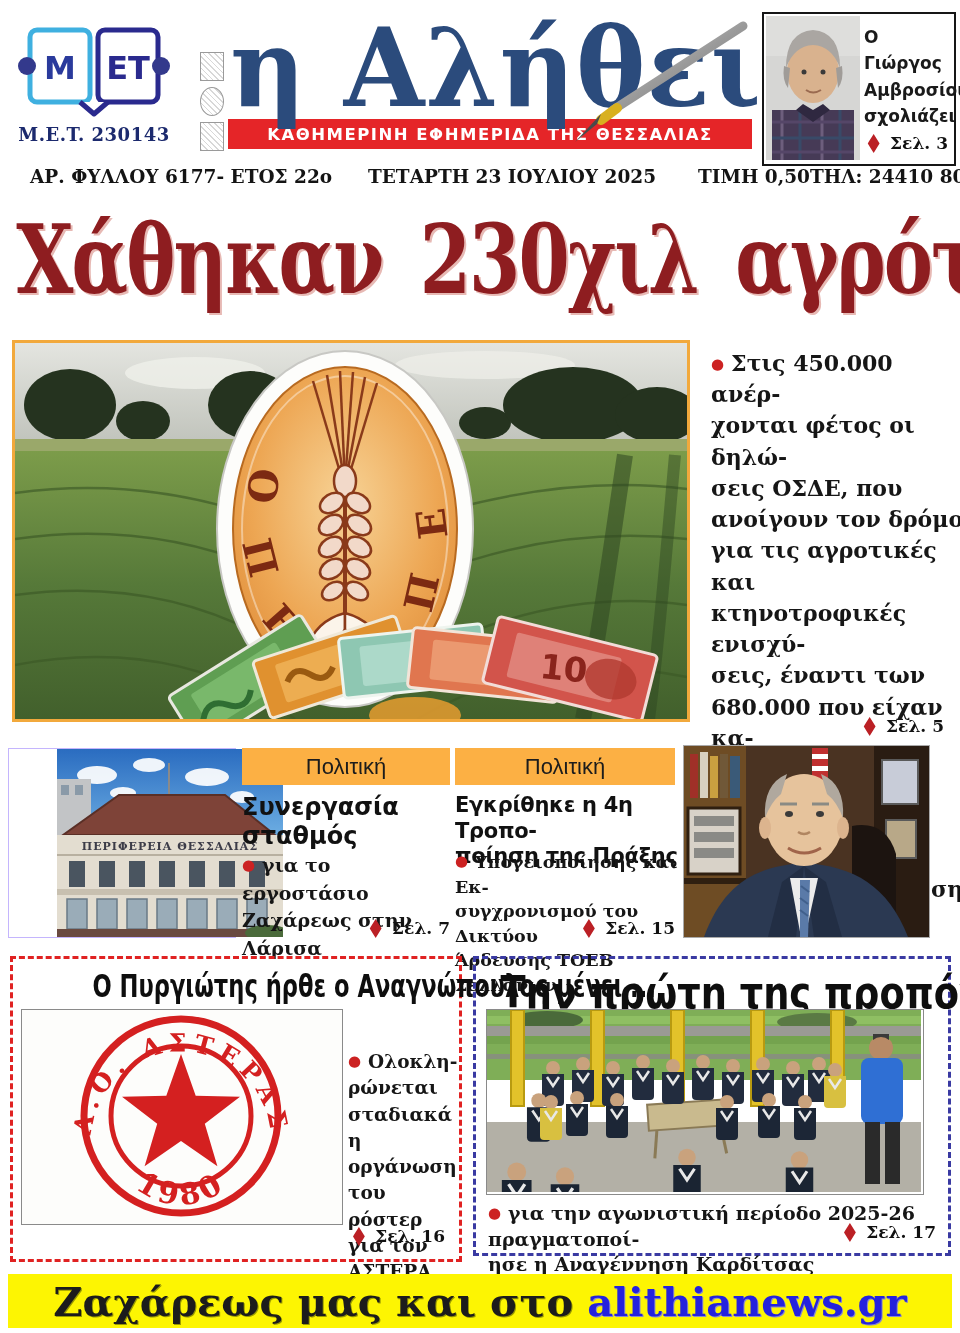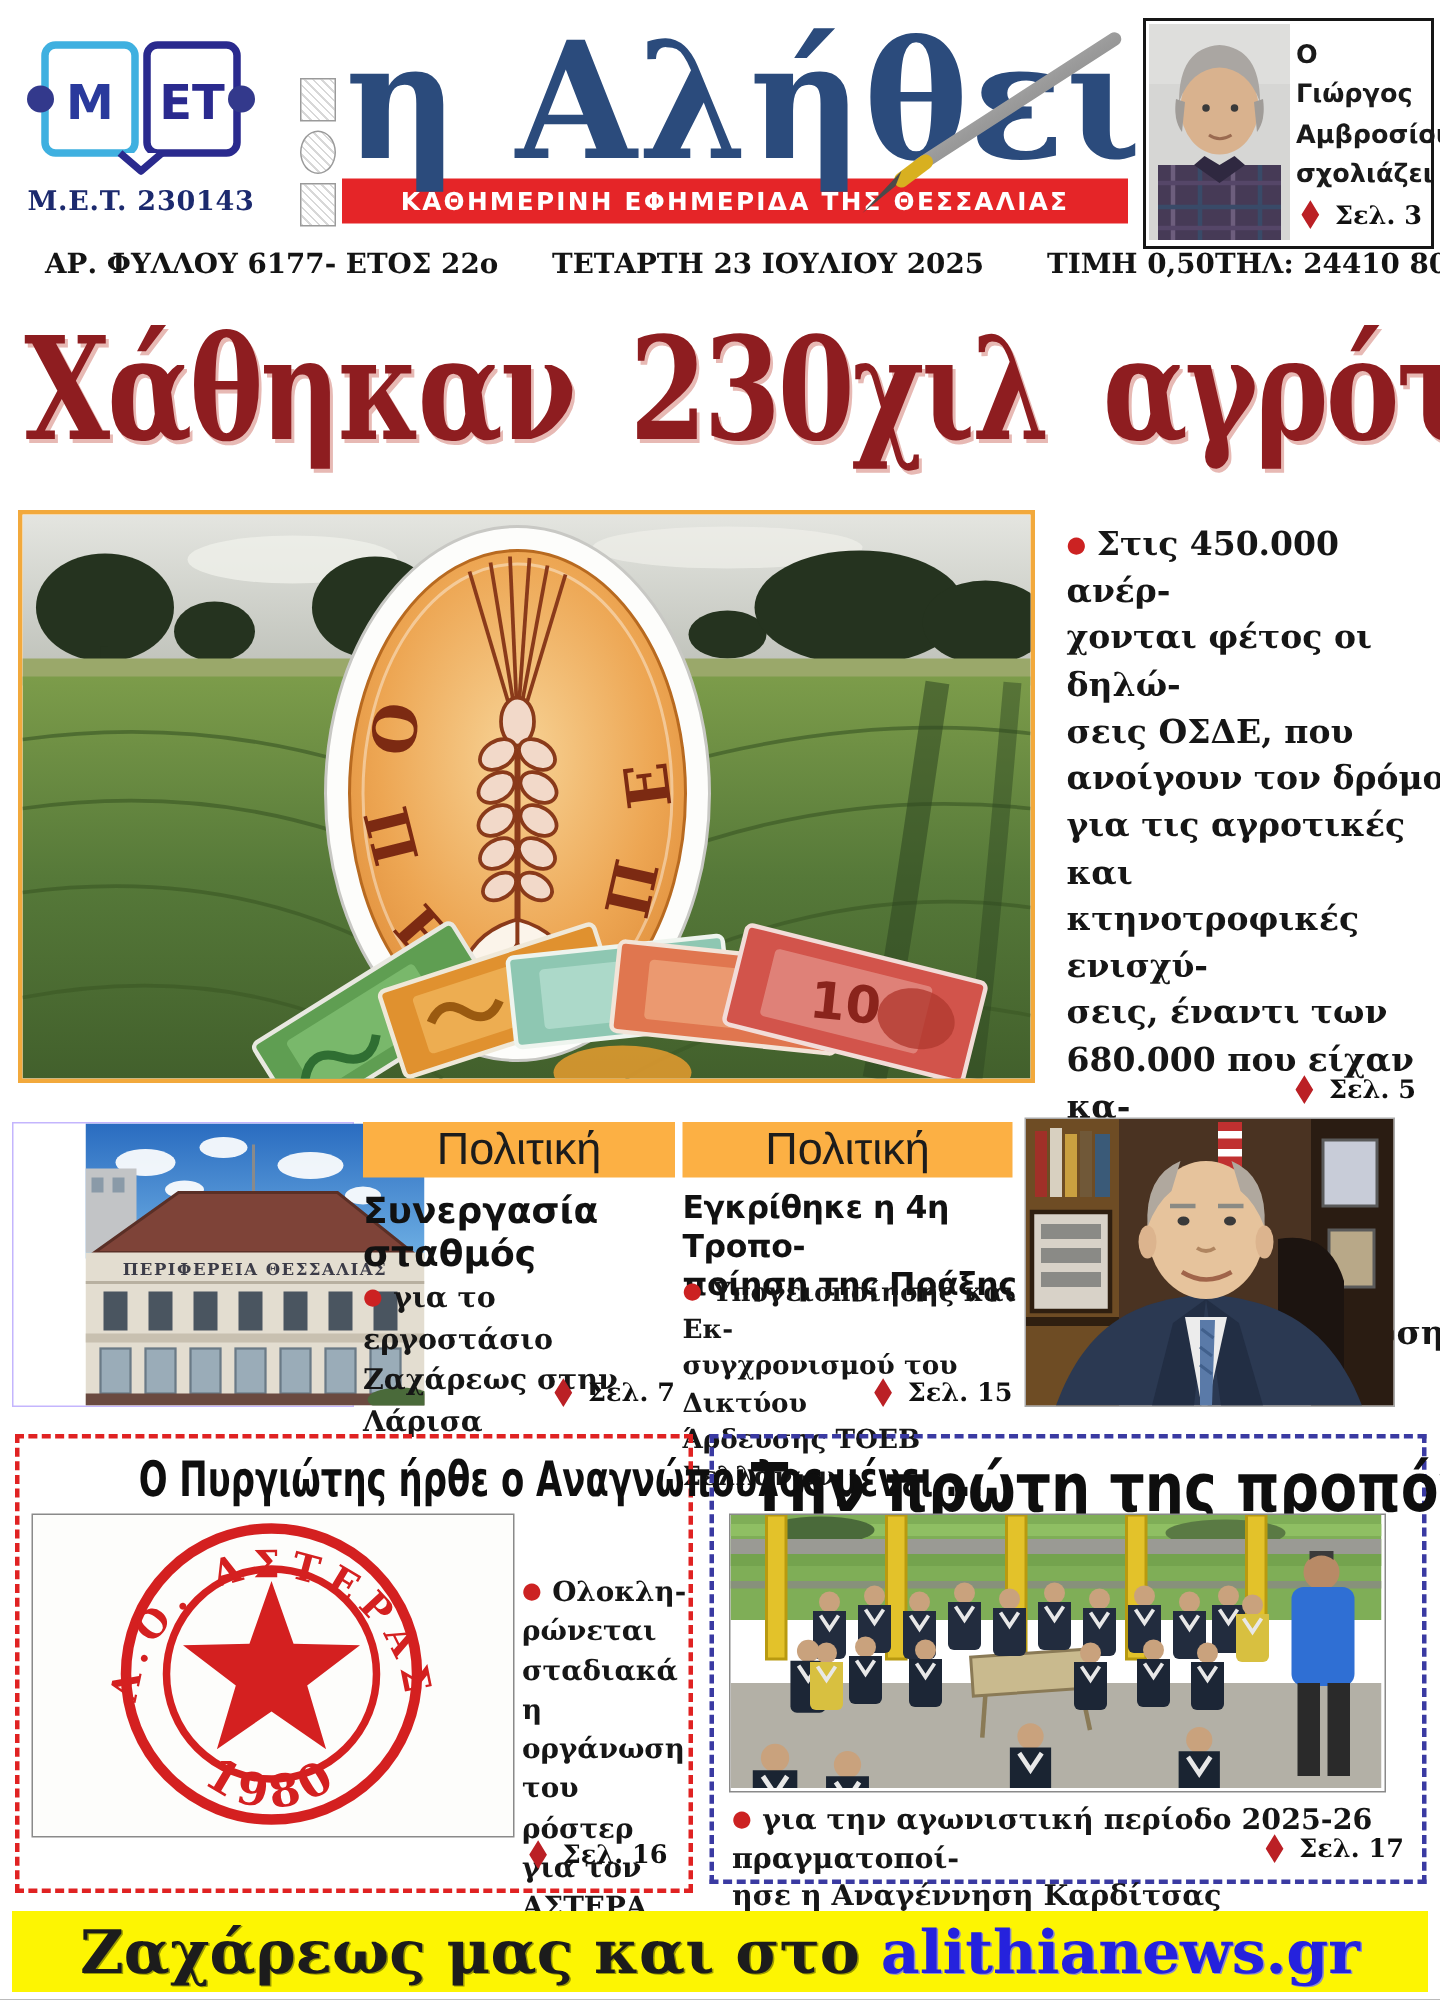--- a/index.html
+++ b/index.html
@@ -48,21 +48,21 @@
 
   
   .main-photo{left:12px;top:340px;width:672px;height:376px;border:3px solid var(--photo-border-orange,#f2a93c);}
   .lead-col{left:700px;top:348px;width:256px;font-weight:bold;font-size:22px;line-height:1.42;color:#161616;margin-left:11px;}
   .lead-b2{margin-top:26px;}
   .lead-page{left:0;top:714px;width:944px;text-align:right;}
 
   
   .building-photo{left:8px;top:748px;width:228px;height:190px;border:1px solid #c4b5fd;box-sizing:border-box;padding-left:48px;}
   .pol-banner{height:37px;background:var(--section-orange,#fcb044);display:flex;align-items:center;justify-content:center;}
-  .pol-banner span{font-family:"Liberation Sans","DejaVu Sans",sans-serif;font-weight:400;font-size:30px;color:#1c1c1c;}
+  .pol-banner span{font-family:"Liberation Sans","DejaVu Sans",sans-serif;font-weight:400;font-size:22px;color:#1c1c1c;}
   .pol1-banner{left:242px;top:748px;width:208px;}
   .pol2-banner{left:455px;top:748px;width:220px;}
   .pol-title{font-family:"DejaVu Sans","Liberation Sans",sans-serif;font-weight:bold;color:#111;line-height:1.22;}
   .pol1-title{left:242px;top:793px;width:208px;font-size:24px;}
   .pol2-title{left:455px;top:793px;width:224px;font-size:21px;letter-spacing:-.3px;}
   .pol-bullet{font-weight:bold;color:#161616;line-height:1.45;}
   .pol1-bullet{left:242px;top:852px;width:210px;font-size:19px;}
   .pol2-bullet{left:455px;top:850px;width:226px;font-size:17.5px;line-height:1.4;}
   .pol1-page{left:242px;top:916px;width:208px;text-align:right;}
   .pol2-page{left:455px;top:916px;width:220px;text-align:right;}

